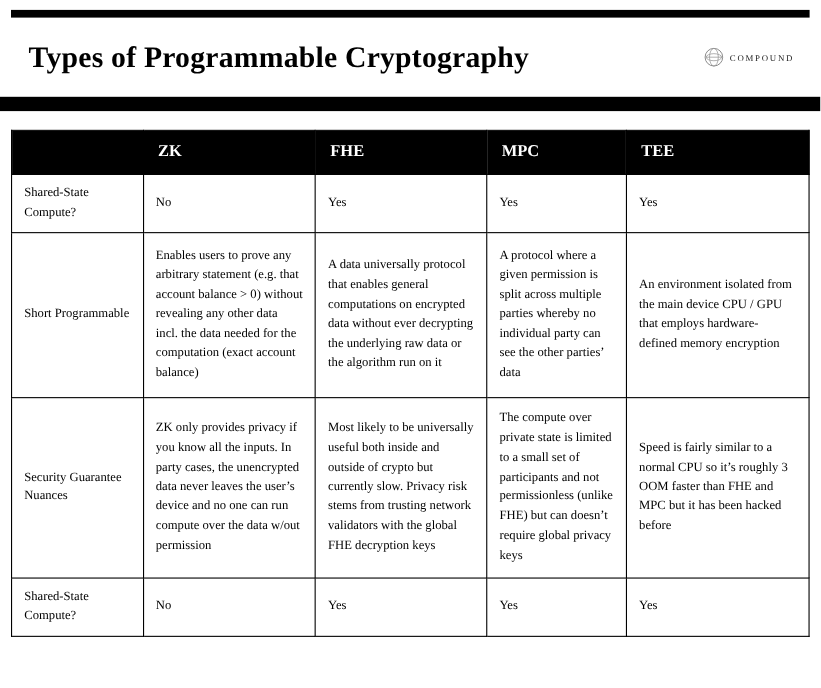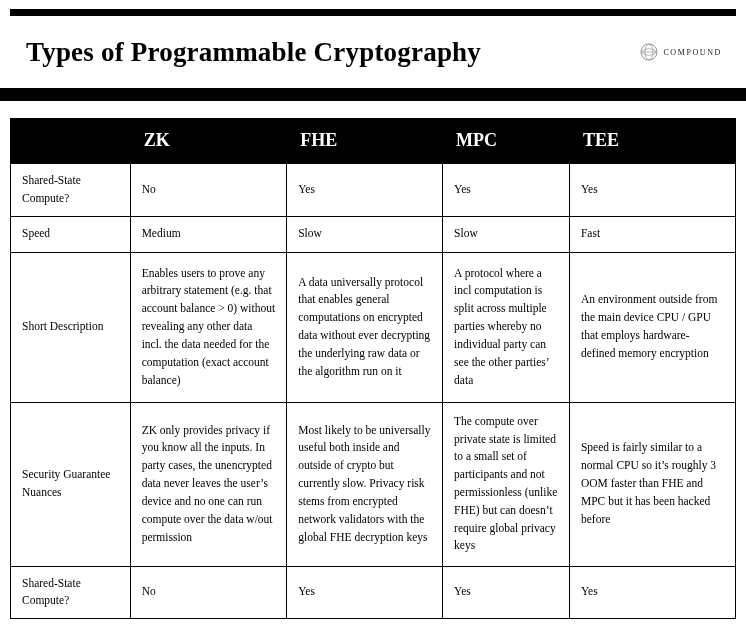--- a/index.html
+++ b/index.html
@@ -76,21 +76,21 @@
     vertical-align: middle;
     padding: 8px 11px;
     font-size: 11.5px;
     line-height: 1.55;
   }
 
   table.compare thead th {
     background: #000;
     color: #fff;
     font-weight: bold;
-    font-size: 18px;
+    font-size: 15px;
     height: 36px;
     padding: 8px 13px;
   }
 
   td.row-label {
     font-weight: normal;
     font-size: 11.5px;
     line-height: 1.4;
   }
 
@@ -142,38 +142,31 @@
         </tr>
       </thead>
       <tbody>
         <tr class="r-short">
           <td class="row-label">Shared-State Compute?</td>
           <td>No</td>
           <td>Yes</td>
           <td>Yes</td>
           <td>Yes</td>
         </tr>
-        <tr class="r-tiny">
-          <td class="row-label">Speed</td>
-          <td>Medium</td>
-          <td>Slow</td>
-          <td>Slow</td>
-          <td>Fast</td>
-        </tr>
         <tr class="r-desc">
-          <td class="row-label">Short Description</td>
+          <td class="row-label">Short Programmable</td>
           <td>Enables users to prove any arbitrary statement (e.g. that account balance &gt; 0) without revealing any other data incl. the data needed for the computation (exact account balance)</td>
           <td>A data universally protocol that enables general computations on encrypted data without ever decrypting the underlying raw data or the algorithm run on it</td>
-          <td>A protocol where a incl computation is split across multiple parties whereby no individual party can see the other parties’ data</td>
-          <td>An environment outside from the main device CPU / GPU that employs hardware-defined memory encryption</td>
+          <td>A protocol where a given permission is split across multiple parties whereby no individual party can see the other parties’ data</td>
+          <td>An environment isolated from the main device CPU / GPU that employs hardware-defined memory encryption</td>
         </tr>
         <tr class="r-nuance">
           <td class="row-label">Security Guarantee Nuances</td>
           <td>ZK only provides privacy if you know all the inputs. In party cases, the unencrypted data never leaves the user’s device and no one can run compute over the data w/out permission</td>
-          <td>Most likely to be universally useful both inside and outside of crypto but currently slow. Privacy risk stems from encrypted network validators with the global FHE decryption keys</td>
+          <td>Most likely to be universally useful both inside and outside of crypto but currently slow. Privacy risk stems from trusting network validators with the global FHE decryption keys</td>
           <td>The compute over private state is limited to a small set of participants and not permissionless (unlike FHE) but can doesn’t require global privacy keys</td>
           <td>Speed is fairly similar to a normal CPU so it’s roughly 3 OOM faster than FHE and MPC but it has been hacked before</td>
         </tr>
         <tr class="r-short">
           <td class="row-label">Shared-State Compute?</td>
           <td>No</td>
           <td>Yes</td>
           <td>Yes</td>
           <td>Yes</td>
         </tr>

